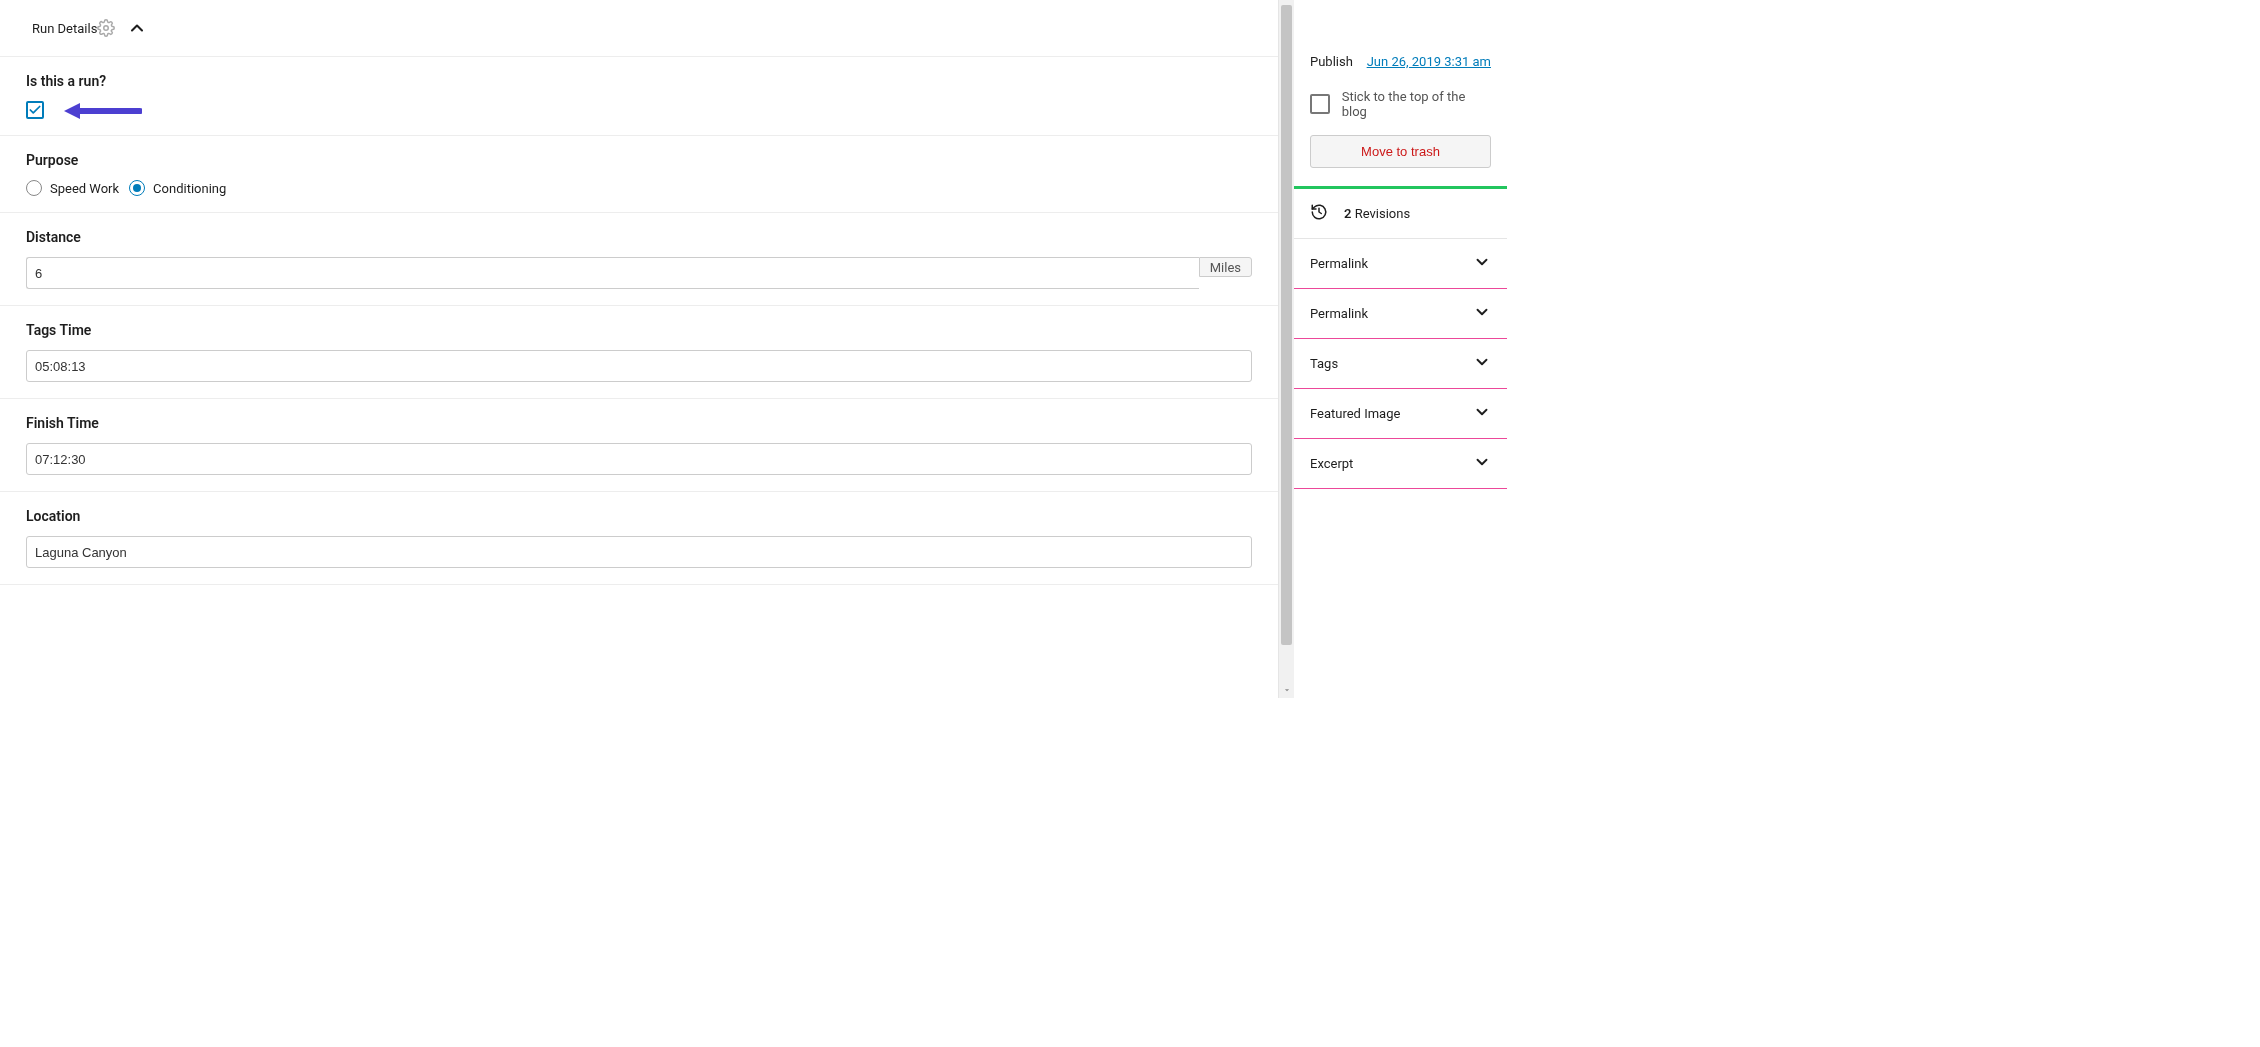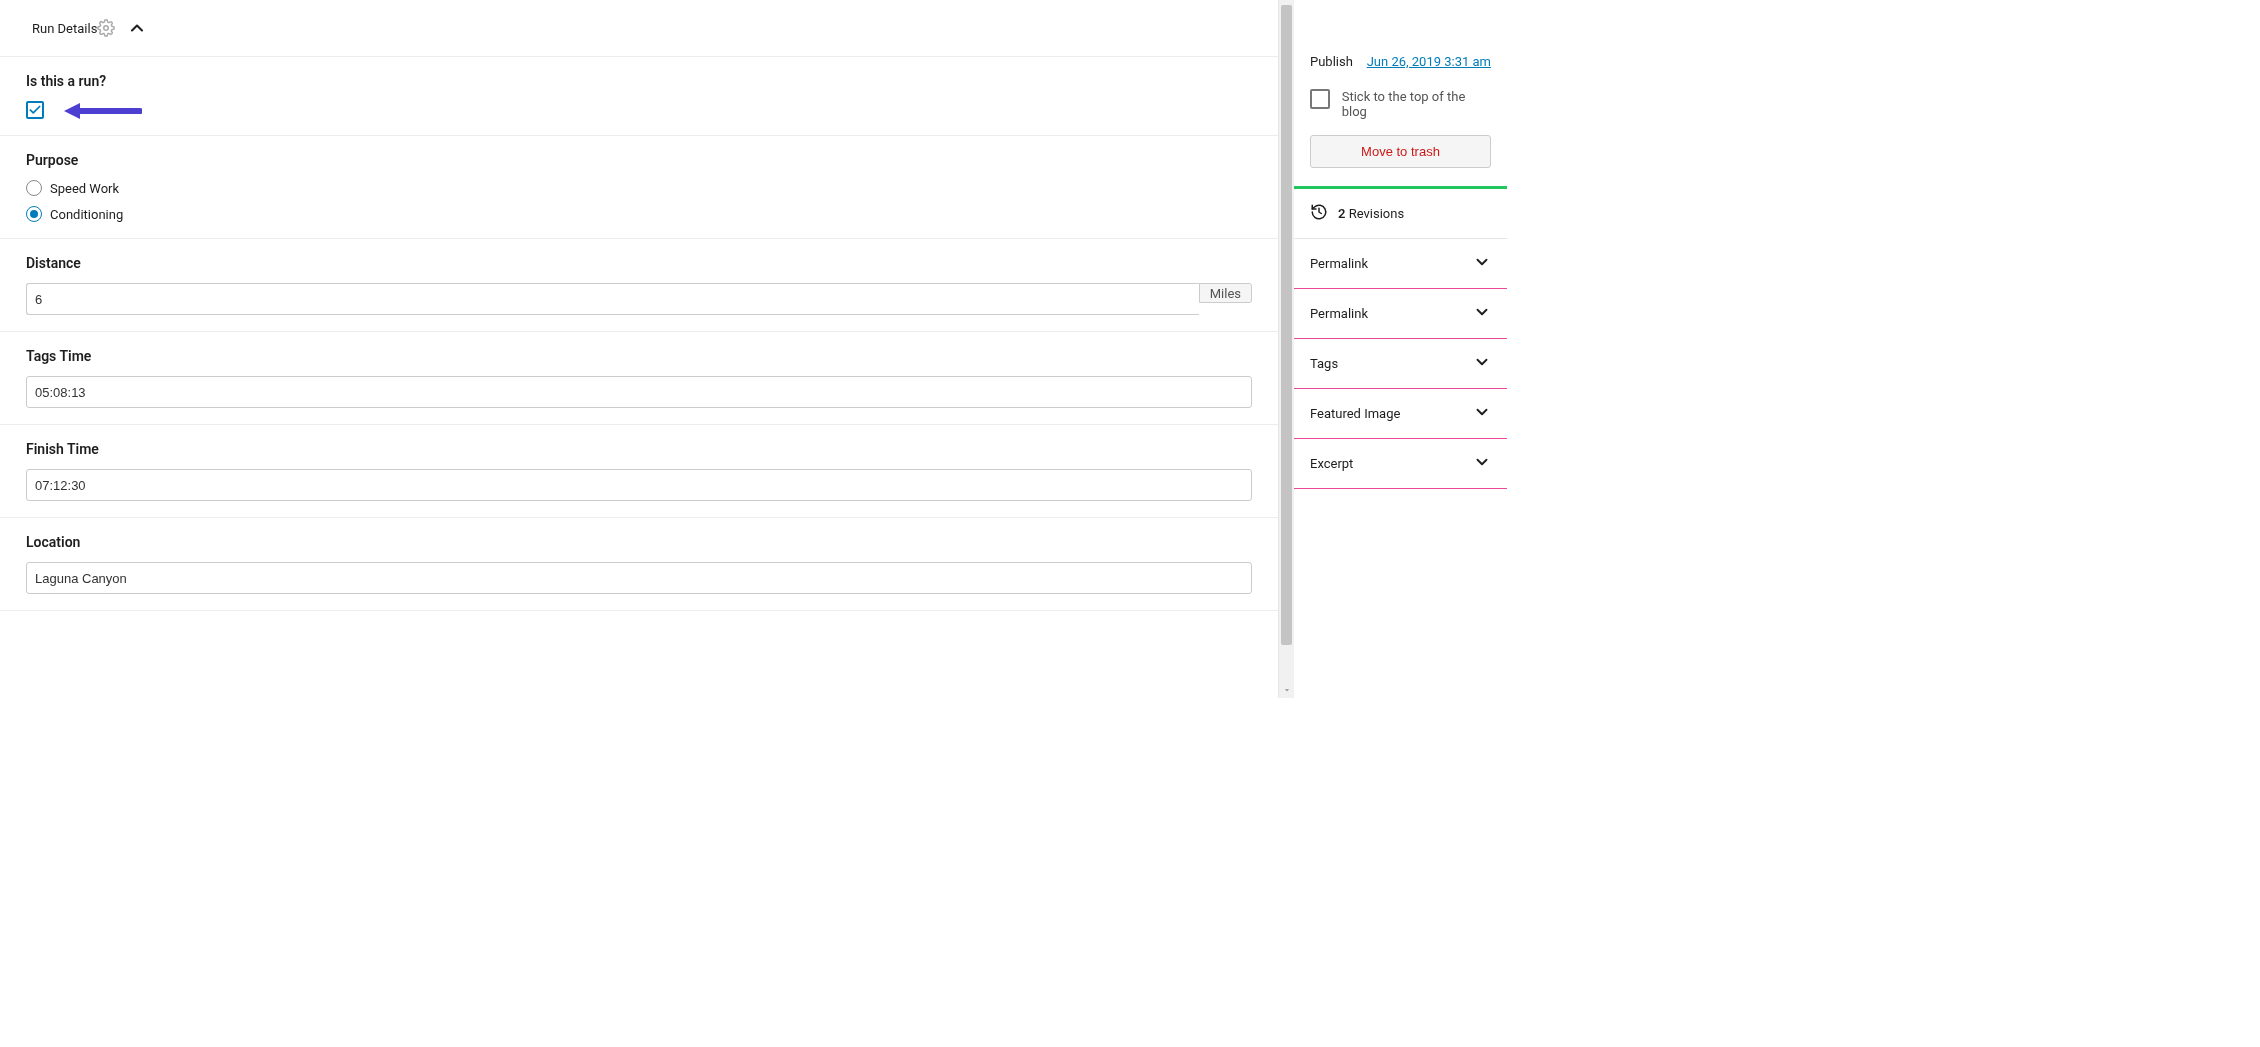--- a/index.html
+++ b/index.html
@@ -69,21 +69,21 @@
     justify-content: center;
     cursor: pointer;
     background: #fff;
   }
   .cb svg { width: 14px; height: 14px; }
   .arrow-annot {
     position: absolute;
     left: 36px;
     top: -2px;
   }
-  .radio-group { display: flex; flex-direction: column; gap: 10px; }
+  .radio-group { display: flex; flex-direction: row; gap: 10px; }
   .radio-row { display: flex; align-items: center; gap: 8px; font-size: 13px; color: #1e1e1e; }
   .radio {
     width: 16px; height: 16px; border-radius: 50%;
     border: 1px solid #888; display: inline-flex;
     align-items: center; justify-content: center; cursor: pointer;
     background: #fff;
   }
   .radio.selected { border-color: #007cba; }
   .radio-dot {
     width: 8px; height: 8px; border-radius: 50%;
@@ -152,21 +152,21 @@
   }
   .side-row {
     padding: 6px 16px 12px 16px;
     display: flex;
     justify-content: space-between;
     align-items: center;
   }
   .side-row .link { color: #007cba; text-decoration: underline; cursor: pointer; }
   .stick-row {
     display: flex;
-    align-items: flex-start;
+    align-items: center;
     gap: 12px;
     padding: 8px 16px 16px 16px;
   }
   .cb-outline {
     width: 20px; height: 20px; border: 2px solid #777; border-radius: 2px; cursor: pointer;
   }
   .stick-label { color: #555; }
   .trash-wrap { padding: 0 16px 18px 16px; border-bottom: 3px solid #22c55e; }
   .trash-btn {
     display: block;
@@ -187,21 +187,21 @@
     align-items: center;
     justify-content: space-between;
     cursor: pointer;
   }
   .side-section .label { font-weight: 400; color: #1e1e1e; }
   .rev-row {
     border-bottom: 1px solid #e5e5e5;
     padding: 14px 16px;
     display: flex;
     align-items: center;
-    gap: 10px;
+    gap: 16px;
     cursor: pointer;
   }
   .rev-row b { font-weight: 600; }
   .chev { color: #1e1e1e; }
 </style>
 </head>
 <body>
 
 <div class="main">
 

